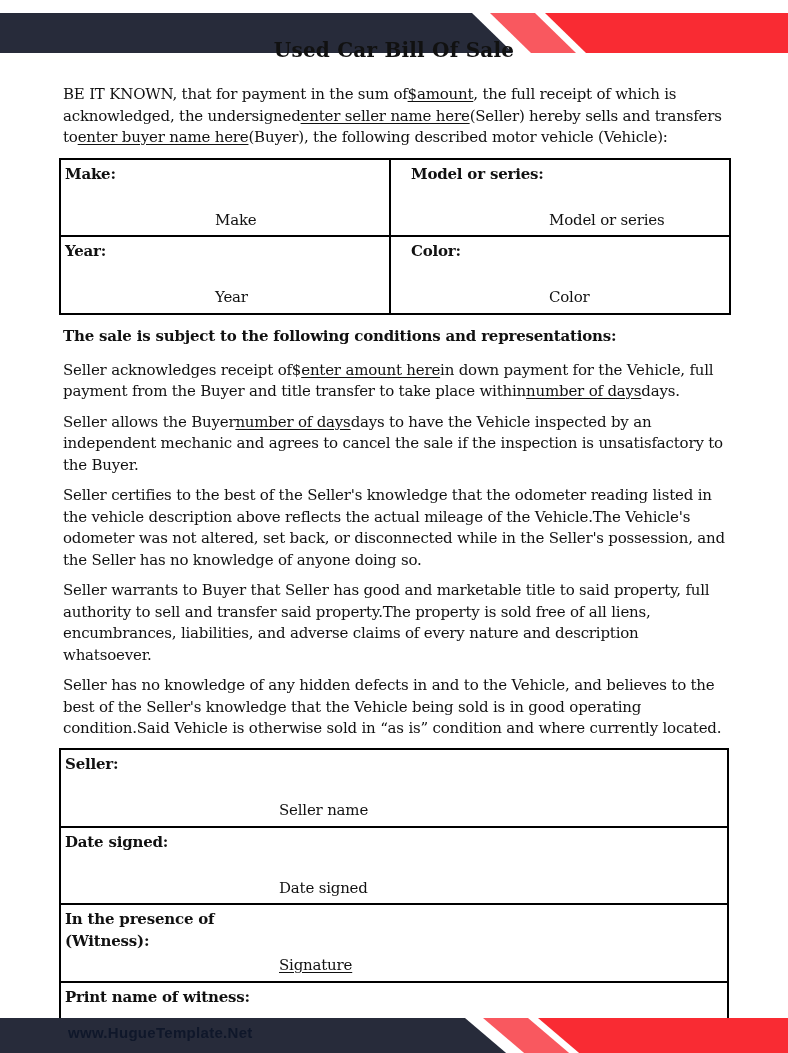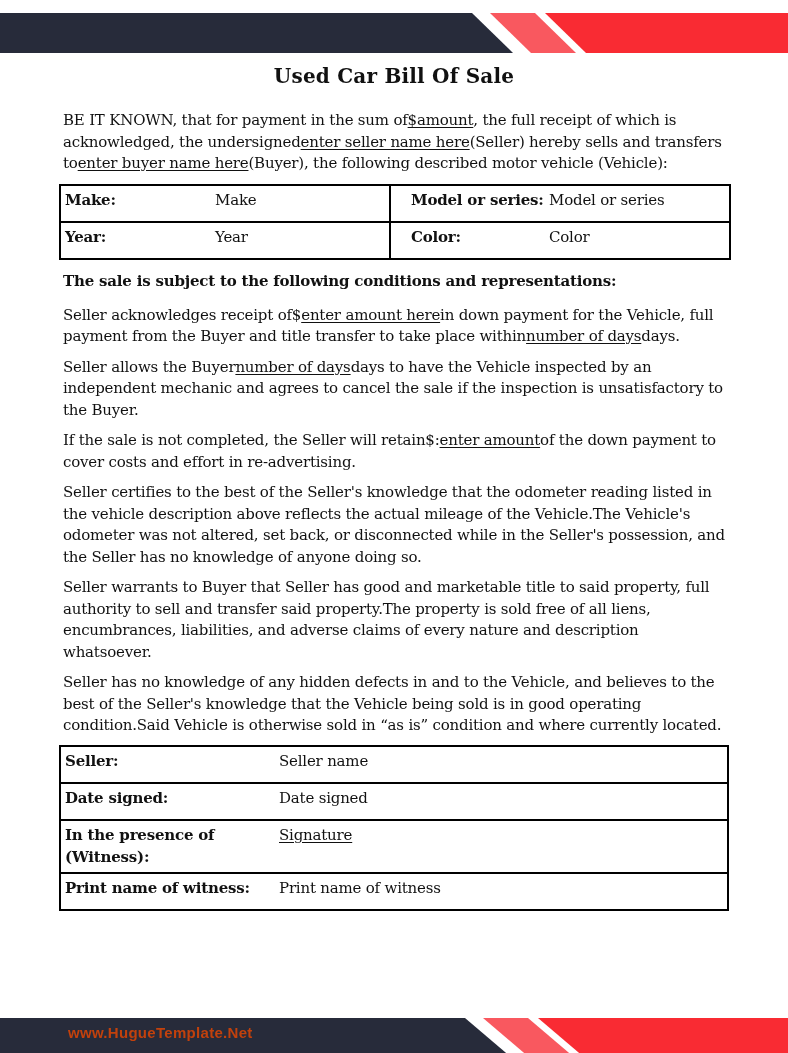--- a/index.html
+++ b/index.html
@@ -10,26 +10,26 @@
     font-family:"DejaVu Serif","Liberation Serif",serif;
     color:#111111;
   }
   
   .band-top { position:absolute; top:13px; left:0; width:788px; height:40px; }
   .band-bottom-clip { position:absolute; bottom:0; left:0; width:788px; height:35px; overflow:hidden; }
   .band-svg { display:block; }
   .footer-text {
     position:absolute; left:68px; top:6px;
     font-family:"Liberation Sans","DejaVu Sans",sans-serif;
-    font-weight:bold; font-size:15px; color:#c2410c; letter-spacing:.3px;
+    font-weight:bold; font-size:15px; color:#0f172a; letter-spacing:.3px;
   }
   
   .content { position:absolute; top:0; left:59px; width:670px; }
   h1.doc-title {
-    margin-top:64px; text-align:center;
+    margin-top:38px; text-align:center;
     font-size:20px; line-height:24px; font-weight:bold; letter-spacing:.2px;
   }
   p.para {
     margin:9px 4px 0 4px;
     font-size:15px; line-height:21.5px; letter-spacing:-0.2px;
     text-align:left;
   }
   p.intro { margin-top:22px; }
   h2.cond-heading {
     margin:13px 4px 0 4px;
@@ -44,21 +44,21 @@
   }
   table.vehicle { margin-top:9px; }
   table.signature { margin-top:8.5px; }
   table.doc-table td {
     border:2px solid #000000; height:37px; vertical-align:top;
     padding:4px 4px 4px 4px;
   }
   .cellflex { display:flex; }
   .cell-label { font-weight:bold; flex:0 0 auto; }
   .lab-150 { width:150px; } .lab-138 { width:138px;margin-left:16px; } .lab-214 { width:214px; }
-  .cell-value { flex:1 1 auto; }
+  .cell-value { flex:1 1 auto;margin-top:46px; }
   col.vcol-l { width:330px; } col.vcol-r { width:340px; }
 </style>
 </head>
 <body>
 
 <div class="page">
 
   <div class="band-top">
     <svg class="band-svg" width="788" height="40" viewBox="0 0 788 40">
       <polygon points="0,0 472,0 513,40 0,40" fill="#272b3a"></polygon>
@@ -109,21 +109,20 @@
         </tr>
       </tbody>
     </table>
 
     <h2 class="cond-heading">The sale is subject to the following conditions and representations:</h2>
 
     <p class="para first-cond"><span>Seller acknowledges receipt of$</span><span class="u">enter amount here</span><span>in down payment for the Vehicle, full payment from the Buyer and title transfer to take place within</span><span class="u">number of days</span><span>days.</span></p>
 
     <p class="para"><span>Seller allows the Buyer</span><span class="u">number of days</span><span>days to have the Vehicle inspected by an independent mechanic and agrees to cancel the sale if the inspection is unsatisfactory to the Buyer.</span></p>
 
-    <p class="para"><span>If the sale is not completed, the Seller will retain$:</span><span class="u">enter amount</span><span>of the down payment to cover costs and effort in re-advertising.</span></p>
 
     <p class="para">Seller certifies to the best of the Seller's knowledge that the odometer reading listed in the vehicle description above reflects the actual mileage of the Vehicle.The Vehicle's odometer was not altered, set back, or disconnected while in the Seller's possession, and the Seller has no knowledge of anyone doing so.</p>
 
     <p class="para">Seller warrants to Buyer that Seller has good and marketable title to said property, full authority to sell and transfer said property.The property is sold free of all liens, encumbrances, liabilities, and adverse claims of every nature and description whatsoever.</p>
 
     <p class="para">Seller has no knowledge of any hidden defects in and to the Vehicle, and believes to the best of the Seller's knowledge that the Vehicle being sold is in good operating condition.Said Vehicle is otherwise sold in “as is” condition and where currently located.</p>
 
     <table class="doc-table signature">
       <tbody>
         <tr>

